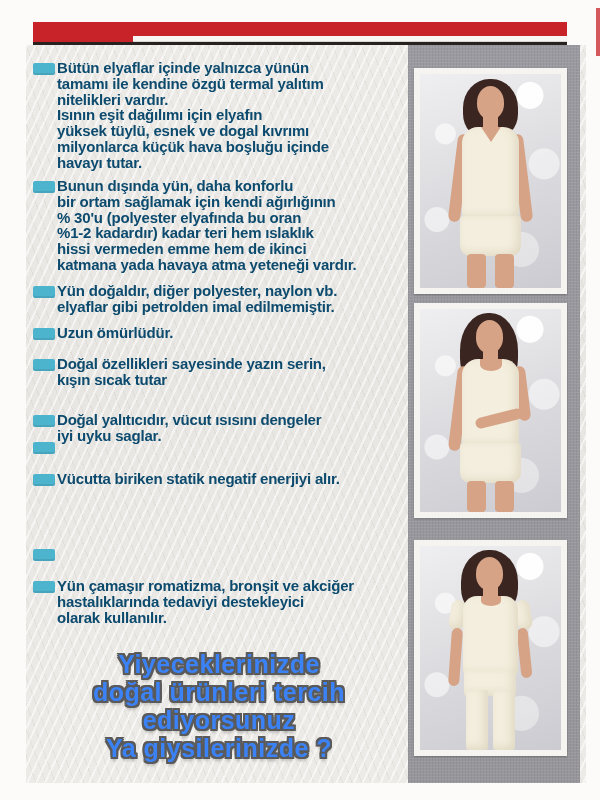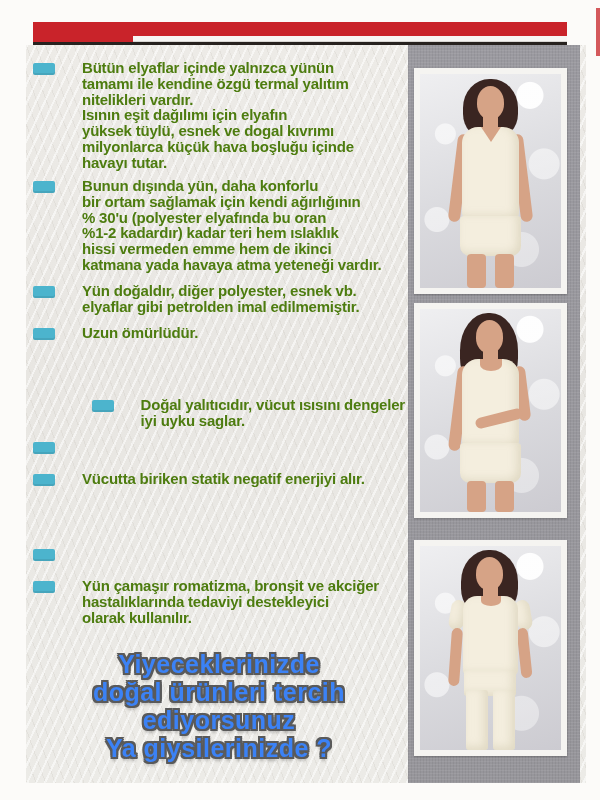--- a/index.html
+++ b/index.html
@@ -21,26 +21,26 @@
     background:
       repeating-linear-gradient(115deg, rgba(255,255,255,.55) 0 2px, rgba(255,255,255,0) 2px 8px),
       repeating-linear-gradient(70deg, rgba(205,201,194,.30) 0 1px, rgba(0,0,0,0) 1px 9px),
       linear-gradient(180deg,#edebe7 0%,#e8e6e2 45%,#ecebe7 100%);
   }
 
   
   .bullet-item{position:absolute;left:33px;width:372px;display:flex;align-items:flex-start;}
   .bullet{flex:0 0 auto;width:22px;height:12px;margin-top:3px;background:#4cb4cd;border-radius:2px;box-shadow:inset 0 -2px 0 rgba(0,0,0,.08);}
   .bullet-text{
-    margin-left:27px;white-space:pre-line;
-    font-size:15px;font-weight:700;line-height:15.8px;color:#4d7c0f;
+    margin-left:2px;white-space:pre-line;
+    font-size:15px;font-weight:700;line-height:15.8px;color:#0c4a6e;
     letter-spacing:-0.2px;
   }
   .b1{top:60px;}  .b2{top:178px;} .b3{top:283px;} .b4{top:325px;}
-  .b5{top:356px;} .b6{top:397px;justify-content:flex-end;} .b7{top:439px;} .b8{top:471px;}
+  .b5{top:356px;} .b6{top:412px;} .b7{top:439px;} .b8{top:471px;}
   .b9{top:504px;} .b10{top:546px;} .b11{top:578px;}
 
   
   .headline{
     position:absolute;left:33px;top:650px;width:372px;
     text-align:center;white-space:pre-line;
     font-size:25px;font-weight:700;line-height:28px;color:#3b82f6;letter-spacing:0.5px;
     text-shadow:
       -2px -2px 0 #5a5a5a, 2px -2px 0 #5a5a5a, -2px 2px 0 #5a5a5a, 2px 2px 0 #5a5a5a,
       -2px 0 0 #5a5a5a, 2px 0 0 #5a5a5a, 0 -2px 0 #5a5a5a, 0 2px 0 #5a5a5a,
@@ -107,26 +107,31 @@
     <span class="bullet"></span>
     <span class="bullet-text">Bunun dışında yün, daha konforlu
 bir ortam sağlamak için kendi ağırlığının
 % 30'u (polyester elyafında bu oran
 %1-2 kadardır) kadar teri hem ıslaklık
 hissi vermeden emme hem de ikinci
 katmana yada havaya atma yeteneği vardır.</span>
   </div>
   <div class="bullet-item b3">
     <span class="bullet"></span>
-    <span class="bullet-text">Yün doğaldır, diğer polyester, esnek vb.
+    <span class="bullet-text">Yün doğaldır, diğer polyester, naylon vb.
 elyaflar gibi petrolden imal edilmemiştir.</span>
   </div>
   <div class="bullet-item b4">
     <span class="bullet"></span>
     <span class="bullet-text">Uzun ömürlüdür.</span>
+  </div>
+  <div class="bullet-item b5">
+    <span class="bullet"></span>
+    <span class="bullet-text">Doğal özellikleri sayesinde yazın serin,
+kışın sıcak tutar</span>
   </div>
   <div class="bullet-item b6">
     <span class="bullet"></span>
     <span class="bullet-text">Doğal yalıtıcıdır, vücut ısısını dengeler
 iyi uyku saglar.</span>
   </div>
   <div class="bullet-item b7">
     <span class="bullet"></span>
   </div>
   <div class="bullet-item b8">

